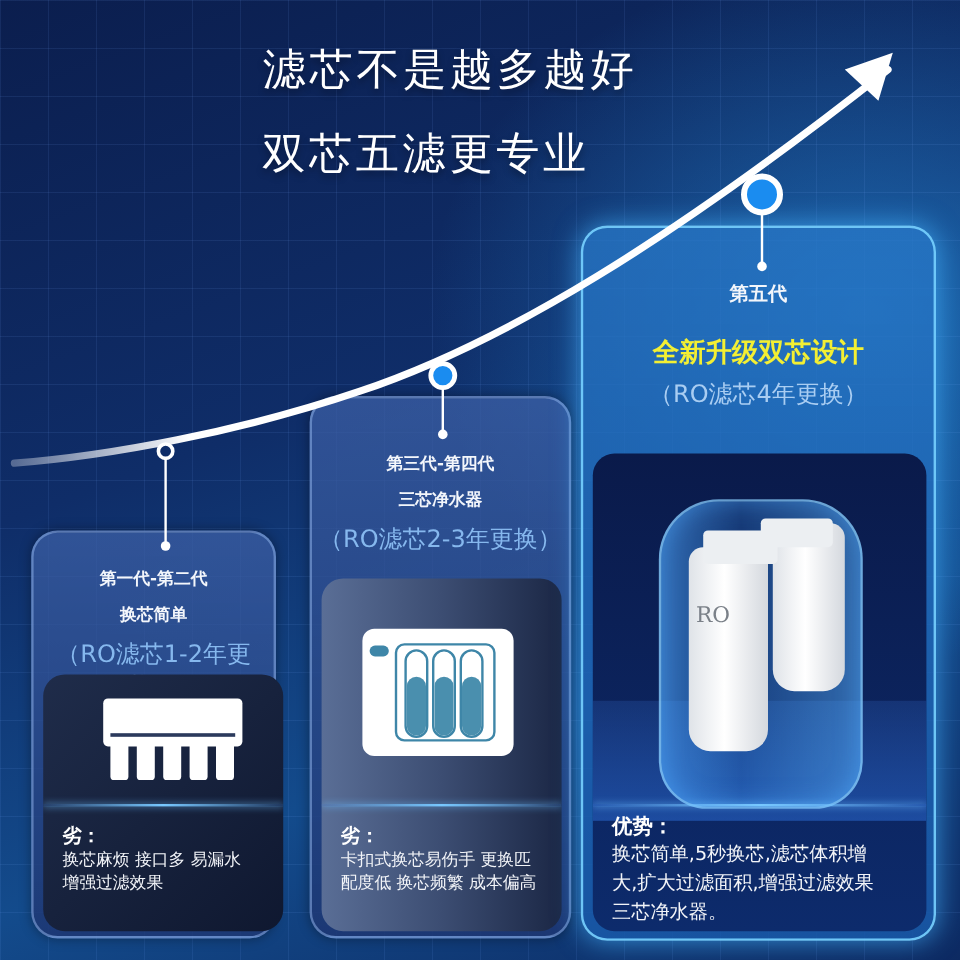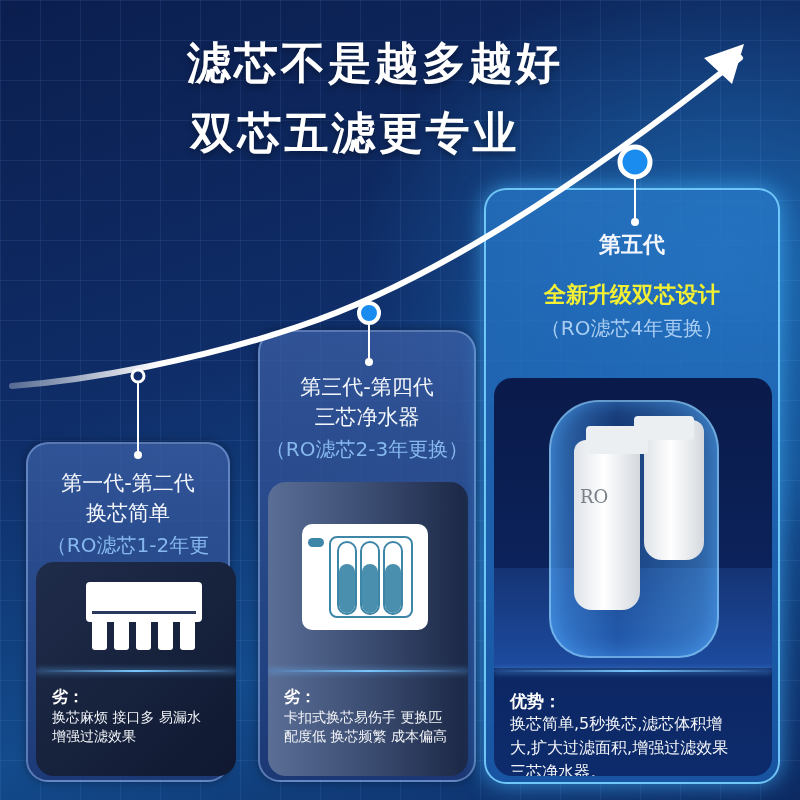--- a/index.html
+++ b/index.html
@@ -15,21 +15,21 @@
   .grid {
     position: absolute; inset: 0;
     background-image:
       linear-gradient(rgba(120,170,255,0.10) 1px, transparent 1px),
       linear-gradient(90deg, rgba(120,170,255,0.10) 1px, transparent 1px);
     background-size: 40px 40px;
     pointer-events: none;
   }
   .title {
     position: absolute; left: 0; width: 750px; text-align: center;
-    font-weight: bold; font-size: 44px; letter-spacing: 3px; color: #fff;
+    font-weight: normal; font-size: 36px; letter-spacing: 3px; color: #fff;
     text-shadow: 0 3px 6px rgba(0,0,0,0.35);
   }
   .title.l1 { top: 34px; }
   .title.l2 { top: 104px; left: -20px; }
 
   svg.curve { position: absolute; left: 0; top: 0; width: 800px; height: 800px; pointer-events: none; }
 
   .card {
     position: absolute; border-radius: 22px;
     border: 2px solid rgba(140,175,230,0.55);
@@ -38,22 +38,22 @@
   }
   .card.c1 { left: 26px; top: 442px; width: 204px; height: 340px; padding-left: 10px; }
   .card.c2 { left: 258px; top: 330px; width: 218px; height: 452px; }
   .card.c3 {
     left: 484px; top: 188px; width: 296px; height: 596px;
     border: 2px solid rgba(120,210,255,0.9);
     background: linear-gradient(180deg, rgba(40,120,200,0.75), rgba(25,90,170,0.85));
     box-shadow: 0 0 22px rgba(70,180,255,0.7);
   }
   .card-head { position: absolute; left: 0; width: 100%; text-align: center; }
-  .gen { font-size: 21px; color: #f3f6fb; line-height: 30px; }
-  .gen.bold { font-weight: bold; font-size: 22px; }
+  .gen { font-size: 14px; color: #f3f6fb; line-height: 30px; font-weight: bold; }
+  .gen.bold { font-weight: bold; font-size: 16px; }
   .sub { font-size: 20px; color: #86b8ee; line-height: 26px; margin-top: 4px; }
   .highlight { font-size: 22px; font-weight: bold; color: #f3ef33; line-height: 32px; margin-top: 19px; }
 
   .panel {
     position: absolute; border-radius: 18px; overflow: hidden;
     background: linear-gradient(135deg, #1f2c4a 0%, #0f1830 100%);
   }
   .c1 .panel { left: 8px; top: 118px; width: 200px; height: 214px; }
   .c2 .panel { left: 8px; top: 150px; width: 200px; height: 294px;
     background: linear-gradient(90deg, #5a6e96 0%, #3c4d72 50%, #1b2745 100%); }
@@ -79,21 +79,21 @@
   .icon-comb .bar { position: absolute; left: 6px; top: 29px; width: 104px; height: 3px; background: #2b3a5c; }
   .icon-comb .tooth { position: absolute; top: 38px; width: 15px; height: 30px; background: #fff; border-radius: 0 0 3px 3px; }
 
   .icon-box { position: absolute; left: 34px; top: 42px; width: 126px; height: 106px; background: #fff; border-radius: 10px; }
   .icon-box .pill { position: absolute; left: 6px; top: 14px; width: 16px; height: 9px; background: #3e86a8; border-radius: 5px; }
   .icon-box .frame { position: absolute; left: 27px; top: 12px; width: 84px; height: 82px; border: 2px solid #3e86a8; border-radius: 8px; }
   .icon-box .tube { position: absolute; top: 3px; width: 20px; height: 74px; border: 2px solid #3e86a8; border-radius: 10px; overflow: hidden; }
   .icon-box .fill { position: absolute; left: 0; bottom: 0; width: 100%; height: 70%; background: #4a8fae; border-radius: 10px 10px 0 0; }
 
   
-  .product { position: absolute; left: 0; top: 0; width: 278px; height: 290px; }
+  .product { position: absolute; left: 0; top: 16px; width: 278px; height: 290px; }
   .water {
     position: absolute; left: 0; bottom: 0; width: 100%; height: 100px;
     background: linear-gradient(180deg, rgba(60,120,220,0.2), rgba(40,100,200,0.6));
   }
   .vessel {
     position: absolute; left: 55px; top: 22px; width: 170px; height: 258px;
     border-radius: 50px 50px 40px 40px;
     background: linear-gradient(90deg, rgba(80,170,255,0.55), rgba(60,150,240,0.25) 40%, rgba(90,180,255,0.5));
     border: 2px solid rgba(150,215,255,0.6);
     box-shadow: 0 0 20px rgba(80,170,255,0.5) inset;
@@ -182,21 +182,21 @@
     <div class="product">
       <div class="water"></div>
       <div class="vessel"></div>
       <div class="cart b"></div>
       <div class="cap b"></div>
       <div class="cart a"></div>
       <div class="cap a"></div>
       <div class="ro-mark">RO</div>
     </div>
     <div class="divider" style="top:292px;"></div>
-    <div class="cons" style="top:312px;">
+    <div class="cons" style="top:300px;">
       <div class="cons-label">优势：</div>
       <div class="cons-text">换芯简单,5秒换芯,滤芯体积增</div>
       <div class="cons-text">大,扩大过滤面积,增强过滤效果</div>
       <div class="cons-text">三芯净水器。</div>
     </div>
   </div>
 </div>
 
 <svg class="curve" viewBox="0 0 800 800">
   <defs>

